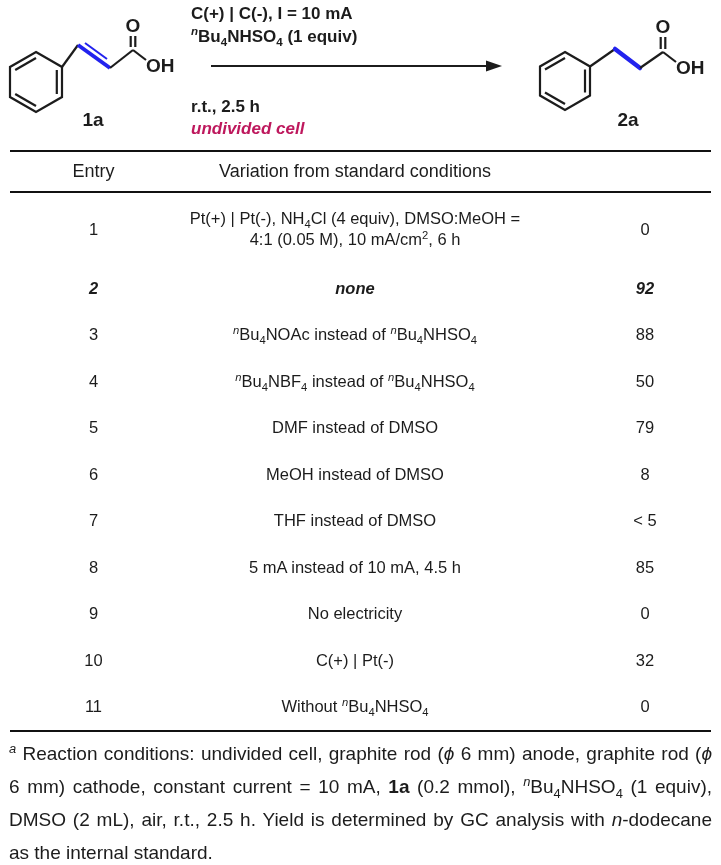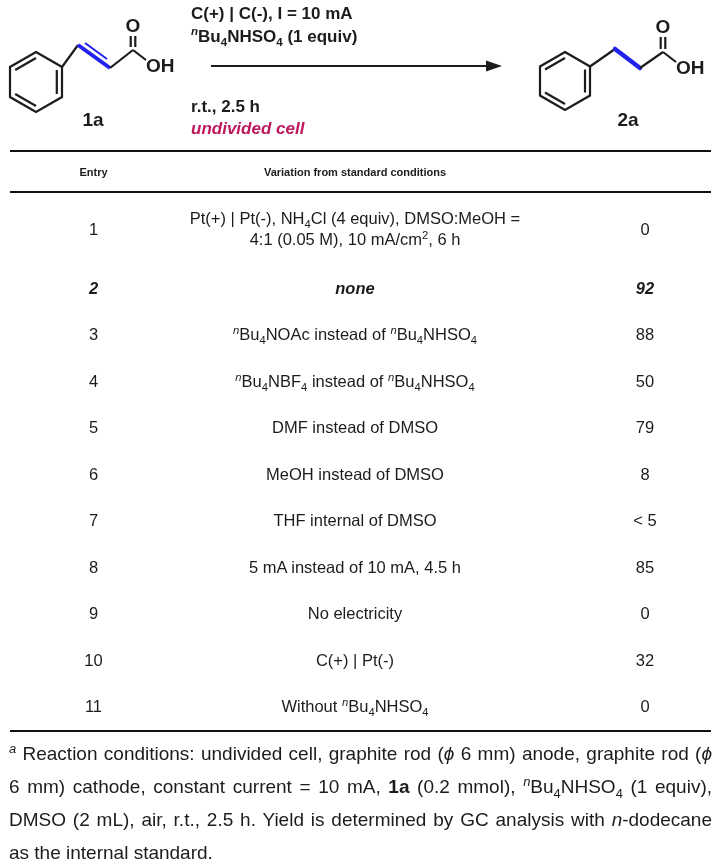--- a/index.html
+++ b/index.html
@@ -15,21 +15,21 @@
   .cond { font-weight:bold; font-size:17px; text-align:left; width:330px; left:191px; }
   .cell-note { font-weight:bold; font-style:italic; }
 
   
   .rtable {
     position:absolute; top:150px; left:10px; width:701px;
     border-top:2.2px solid #111; border-bottom:2.2px solid #111;
   }
   .thead {
     display:grid; grid-template-columns:167px 356px 178px;
-    align-items:center; height:39px; font-weight:bold; font-size:11px;
+    align-items:center; height:39px; font-weight:normal; font-size:18px;
     border-bottom:2px solid #111;
   }
   .thead > div { text-align:center; }
   .trow {
     display:grid; grid-template-columns:167px 356px 178px;
     align-items:center; min-height:46.5px; font-size:16.5px;
   }
   .trow.first { min-height:72px; }
   .trow.em { font-weight:bold; font-style:italic; }
   .cell { text-align:center; line-height:21px; }
@@ -131,21 +131,21 @@
         <div class="cell c-variation">DMF instead of DMSO</div>
         <div class="cell c-yield">79</div>
       </div>
       <div class="trow">
         <div class="cell c-entry">6</div>
         <div class="cell c-variation">MeOH instead of DMSO</div>
         <div class="cell c-yield">8</div>
       </div>
       <div class="trow">
         <div class="cell c-entry">7</div>
-        <div class="cell c-variation">THF internal of DMSO</div>
+        <div class="cell c-variation">THF instead of DMSO</div>
         <div class="cell c-yield">&lt; 5</div>
       </div>
       <div class="trow">
         <div class="cell c-entry">8</div>
         <div class="cell c-variation">5 mA instead of 10 mA, 4.5 h</div>
         <div class="cell c-yield">85</div>
       </div>
       <div class="trow">
         <div class="cell c-entry">9</div>
         <div class="cell c-variation">No electricity</div>

